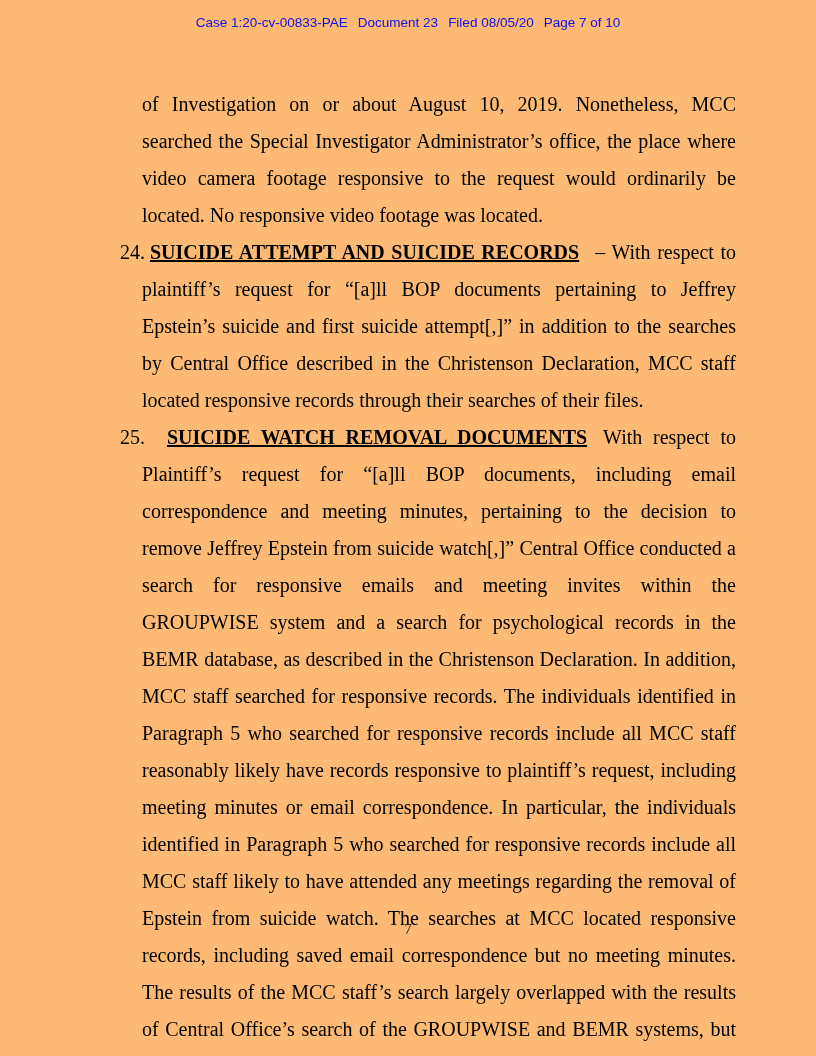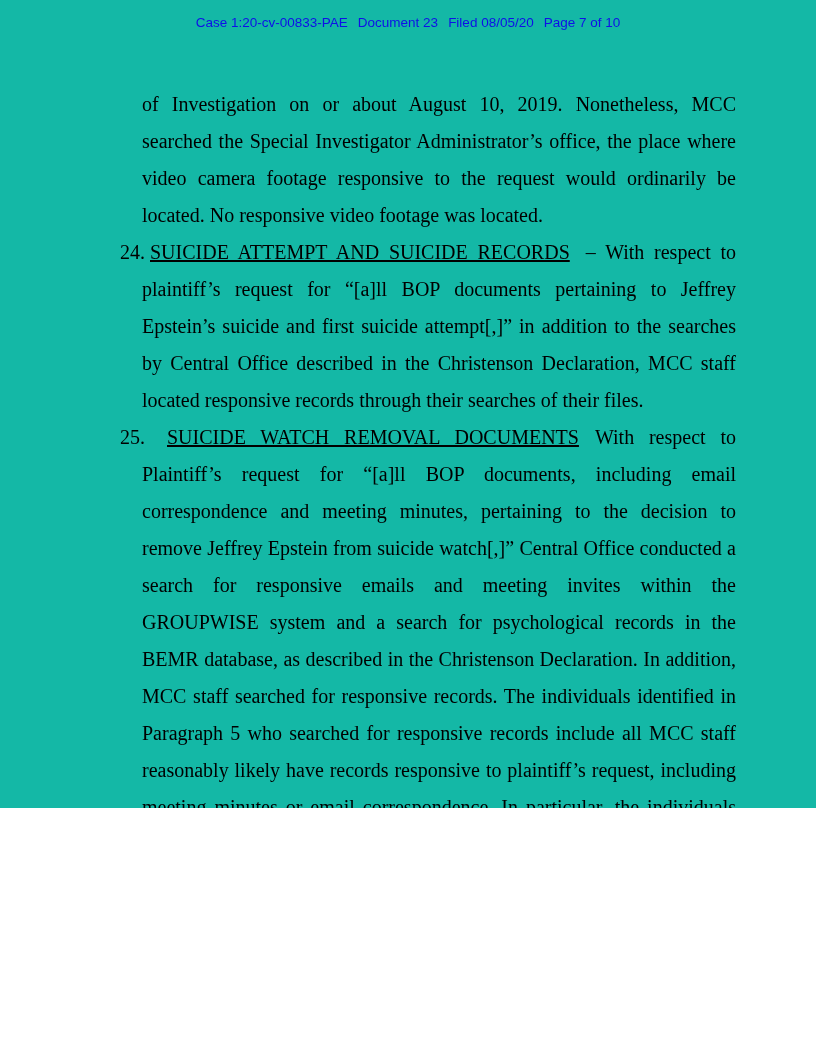--- a/index.html
+++ b/index.html
@@ -1,20 +1,20 @@
 <!DOCTYPE html>
 <html><head>
 <meta charset="utf-8">
 <style>
   html, body { margin: 0; padding: 0; background: #ffffff; }
   .page {
     position: relative;
     width: 816px;
-    height: 808px;
-    background: #14b8a6;
+    height: 1056px;
+    background: #fdba74;
     overflow: hidden;
     font-family: "Liberation Serif", serif;
     color: #000;
   }
   .case-stamp {
     position: absolute;
     top: 15px;
     left: 0;
     width: 100%;
     text-align: center;
@@ -29,21 +29,21 @@
     top: 86px;
     width: 594px;
     font-size: 20px;
     line-height: 37px;
     text-align: justify;
   }
   .doc-body p { margin: 0; padding: 0; }
   p.numbered { text-indent: -22px; }
   .p-num { font-weight: normal; margin-top: 12px; }
   .p-heading {
-    font-weight: normal;
+    font-weight: bold;
     text-decoration: underline;
     text-decoration-thickness: 1.5px;
   }
   .p-heading.h24 { margin-left: 5px; }
   .p-heading.h25 { margin-left: 22px; }
   .p-text { margin-left: 16px; }
   .page-number {
     position: absolute;
     top: 921px;
     left: 0;

